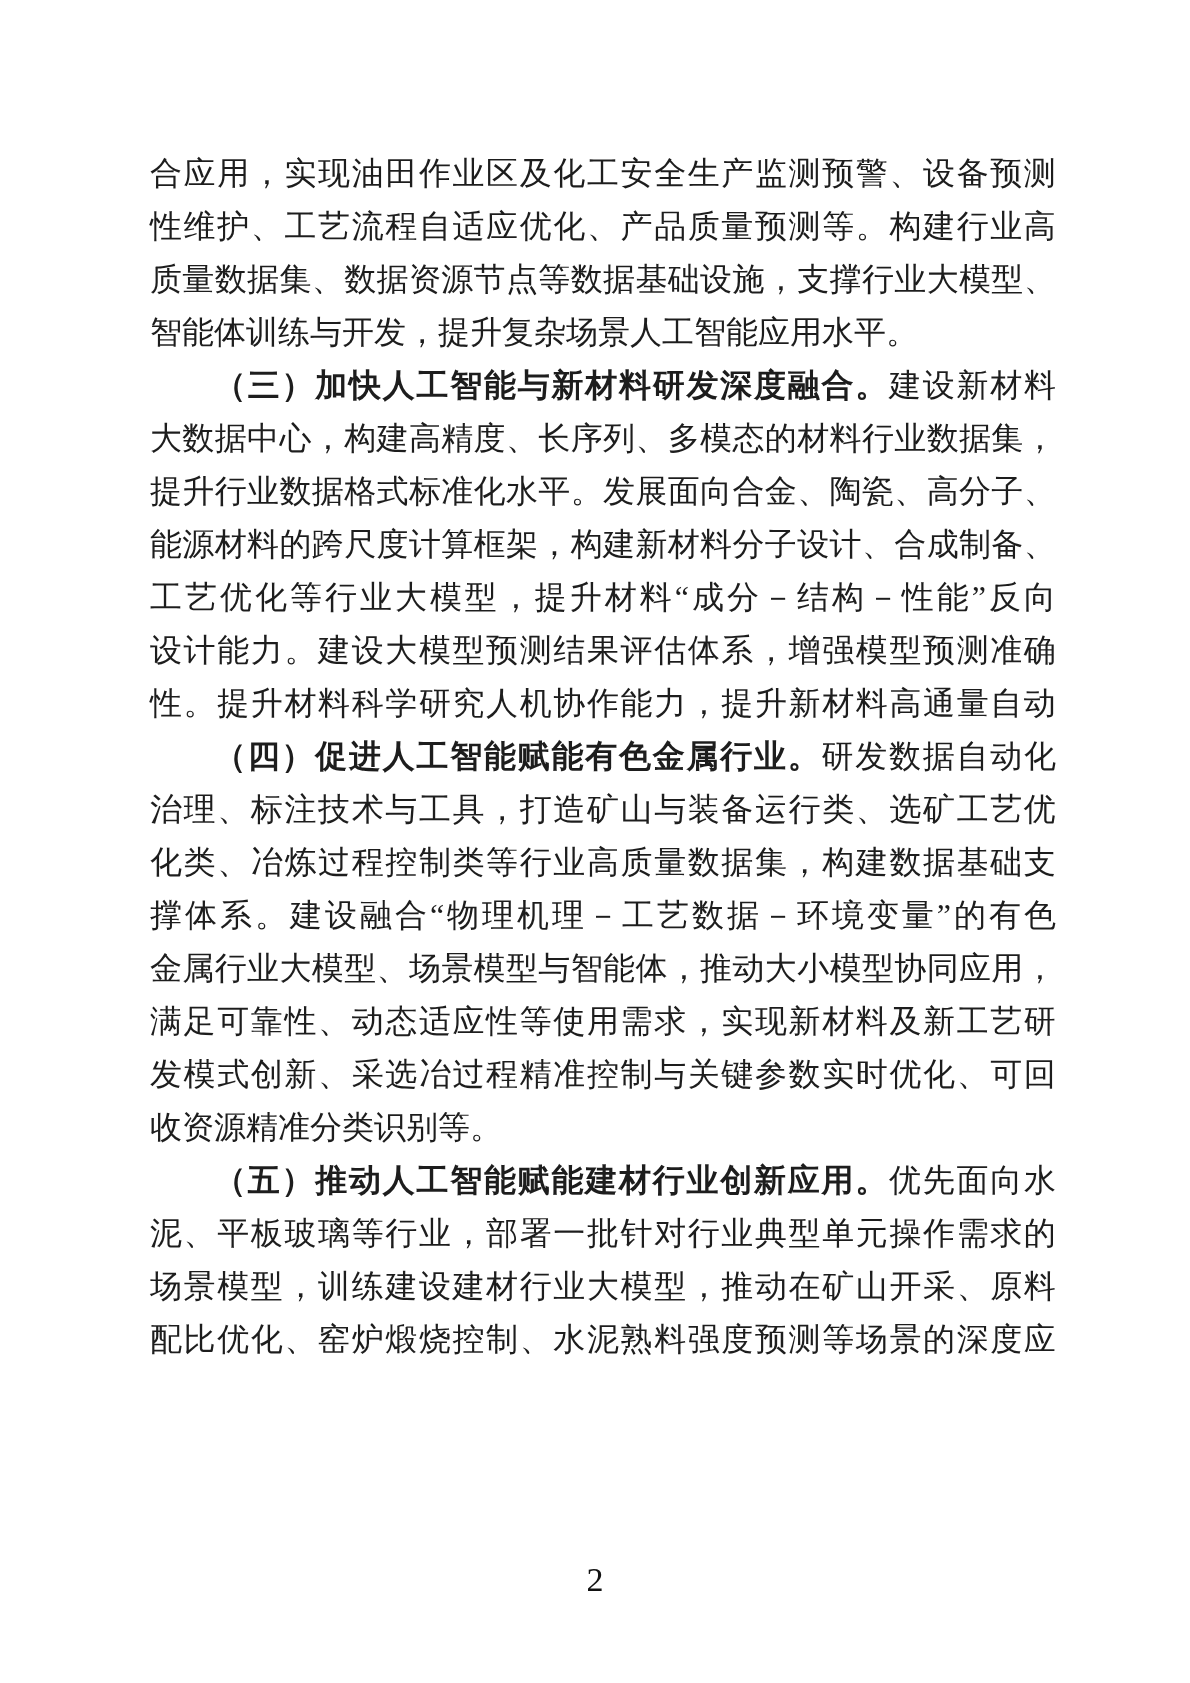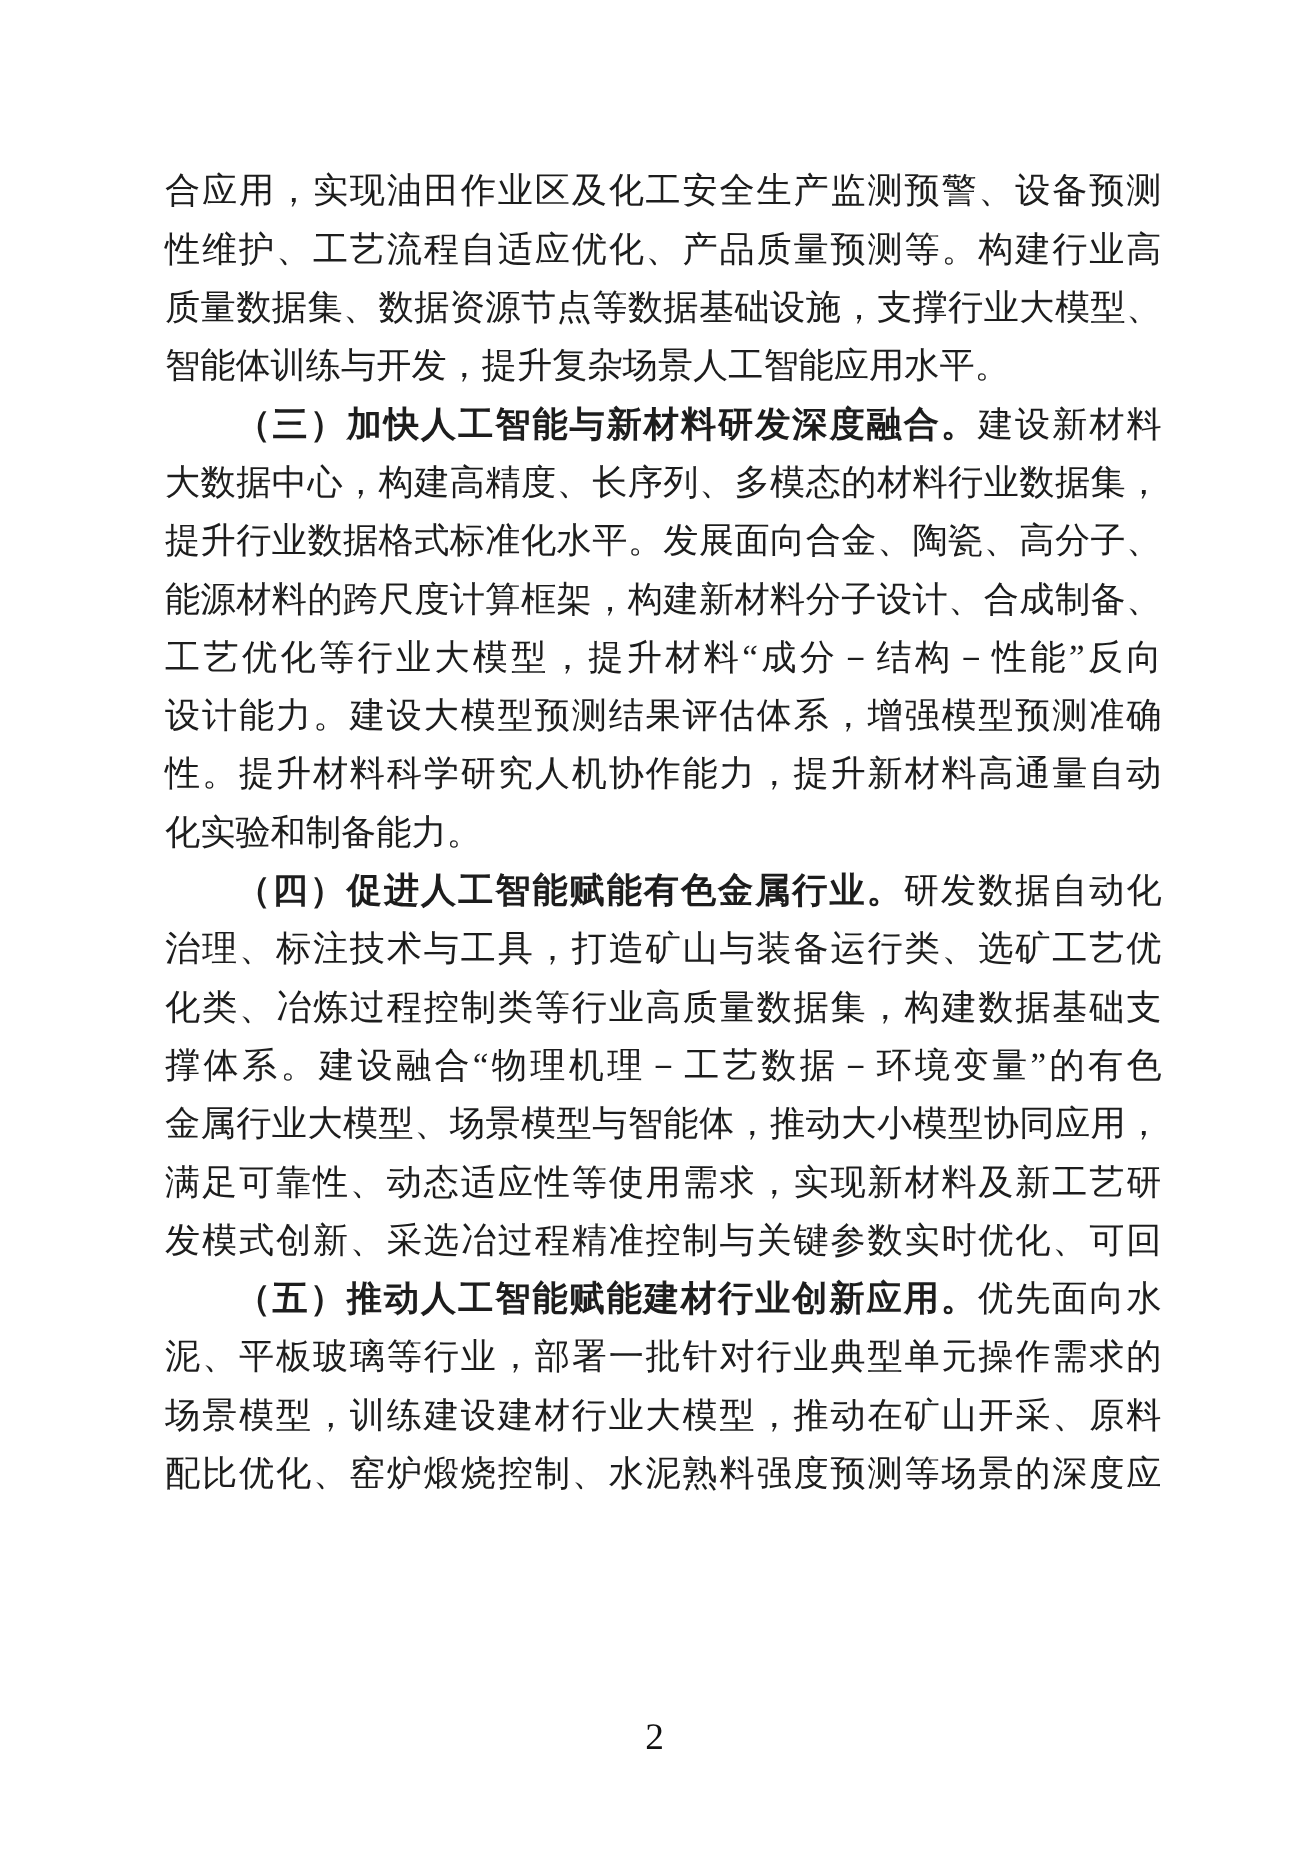--- a/index.html
+++ b/index.html
@@ -345,21 +345,20 @@
         <span class="ch">升</span>
         <span class="ch">新</span>
         <span class="ch">材</span>
         <span class="ch">料</span>
         <span class="ch">高</span>
         <span class="ch">通</span>
         <span class="ch">量</span>
         <span class="ch">自</span>
         <span class="ch">动</span>
       </div>
-      <div class="line"><span class="ch">化</span><span class="ch">实</span><span class="ch">验</span><span class="ch">和</span><span class="ch">制</span><span class="ch">备</span><span class="ch">能</span><span class="ch">力</span><span class="ch">。</span></div>
       <div class="line justify indent">
         <span class="ch bold">（</span>
         <span class="ch bold">四</span>
         <span class="ch bold">）</span>
         <span class="ch bold">促</span>
         <span class="ch bold">进</span>
         <span class="ch bold">人</span>
         <span class="ch bold">工</span>
         <span class="ch bold">智</span>
         <span class="ch bold">能</span>
@@ -548,20 +547,21 @@
         <span class="ch">参</span>
         <span class="ch">数</span>
         <span class="ch">实</span>
         <span class="ch">时</span>
         <span class="ch">优</span>
         <span class="ch">化</span>
         <span class="ch">、</span>
         <span class="ch">可</span>
         <span class="ch">回</span>
       </div>
+      <div class="line"><span class="ch">收</span><span class="ch">资</span><span class="ch">源</span><span class="ch">精</span><span class="ch">准</span><span class="ch">分</span><span class="ch">类</span><span class="ch">识</span><span class="ch">别</span><span class="ch">等</span><span class="ch">。</span></div>
       <div class="line justify indent">
         <span class="ch bold">（</span>
         <span class="ch bold">五</span>
         <span class="ch bold">）</span>
         <span class="ch bold">推</span>
         <span class="ch bold">动</span>
         <span class="ch bold">人</span>
         <span class="ch bold">工</span>
         <span class="ch bold">智</span>
         <span class="ch bold">能</span>

